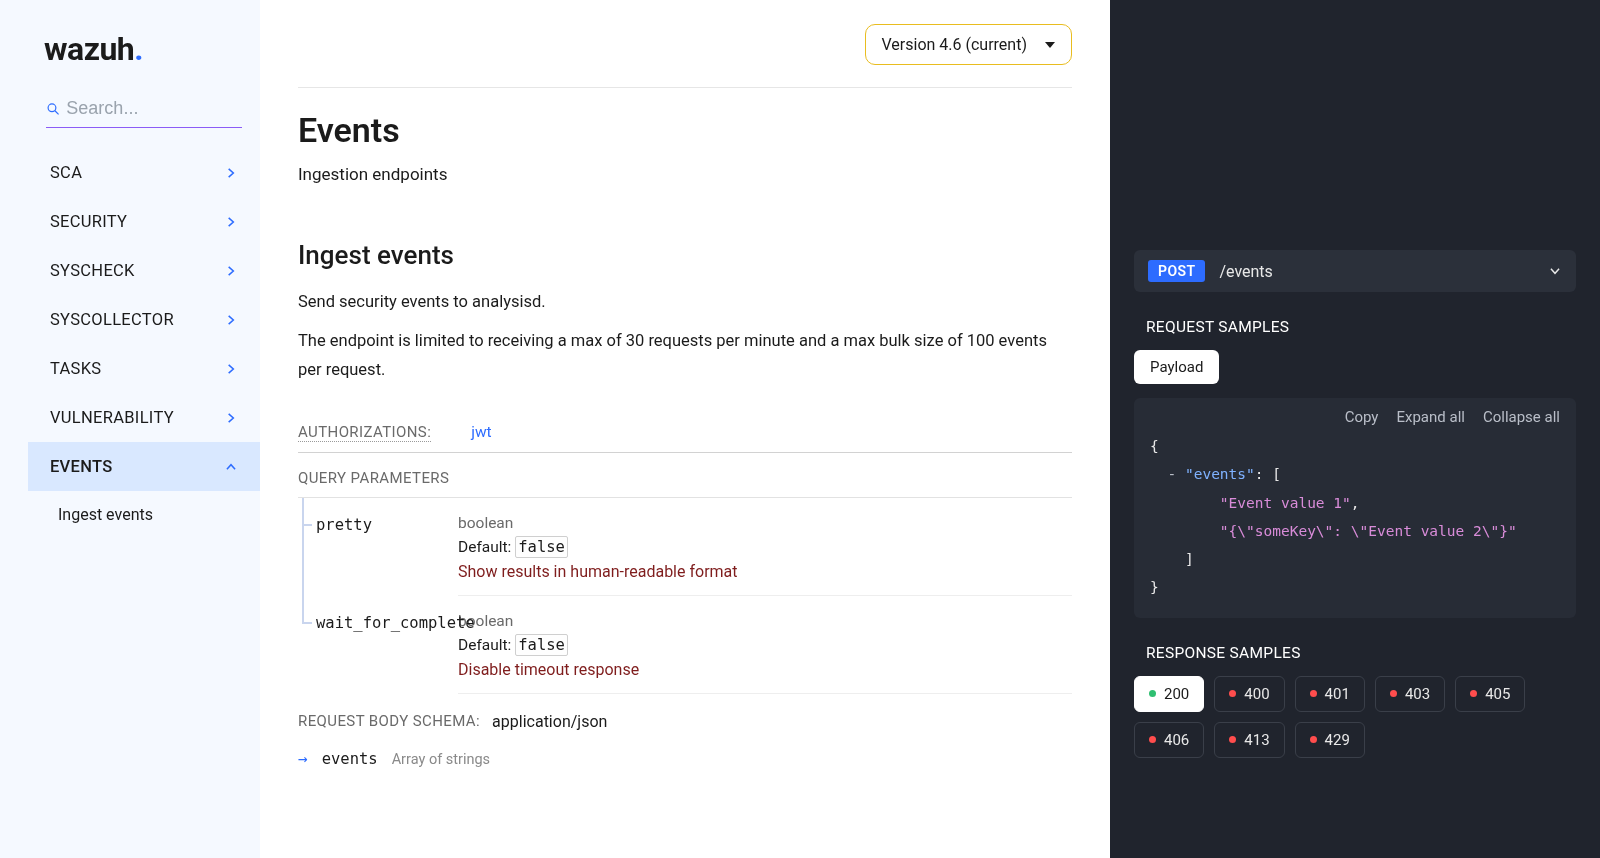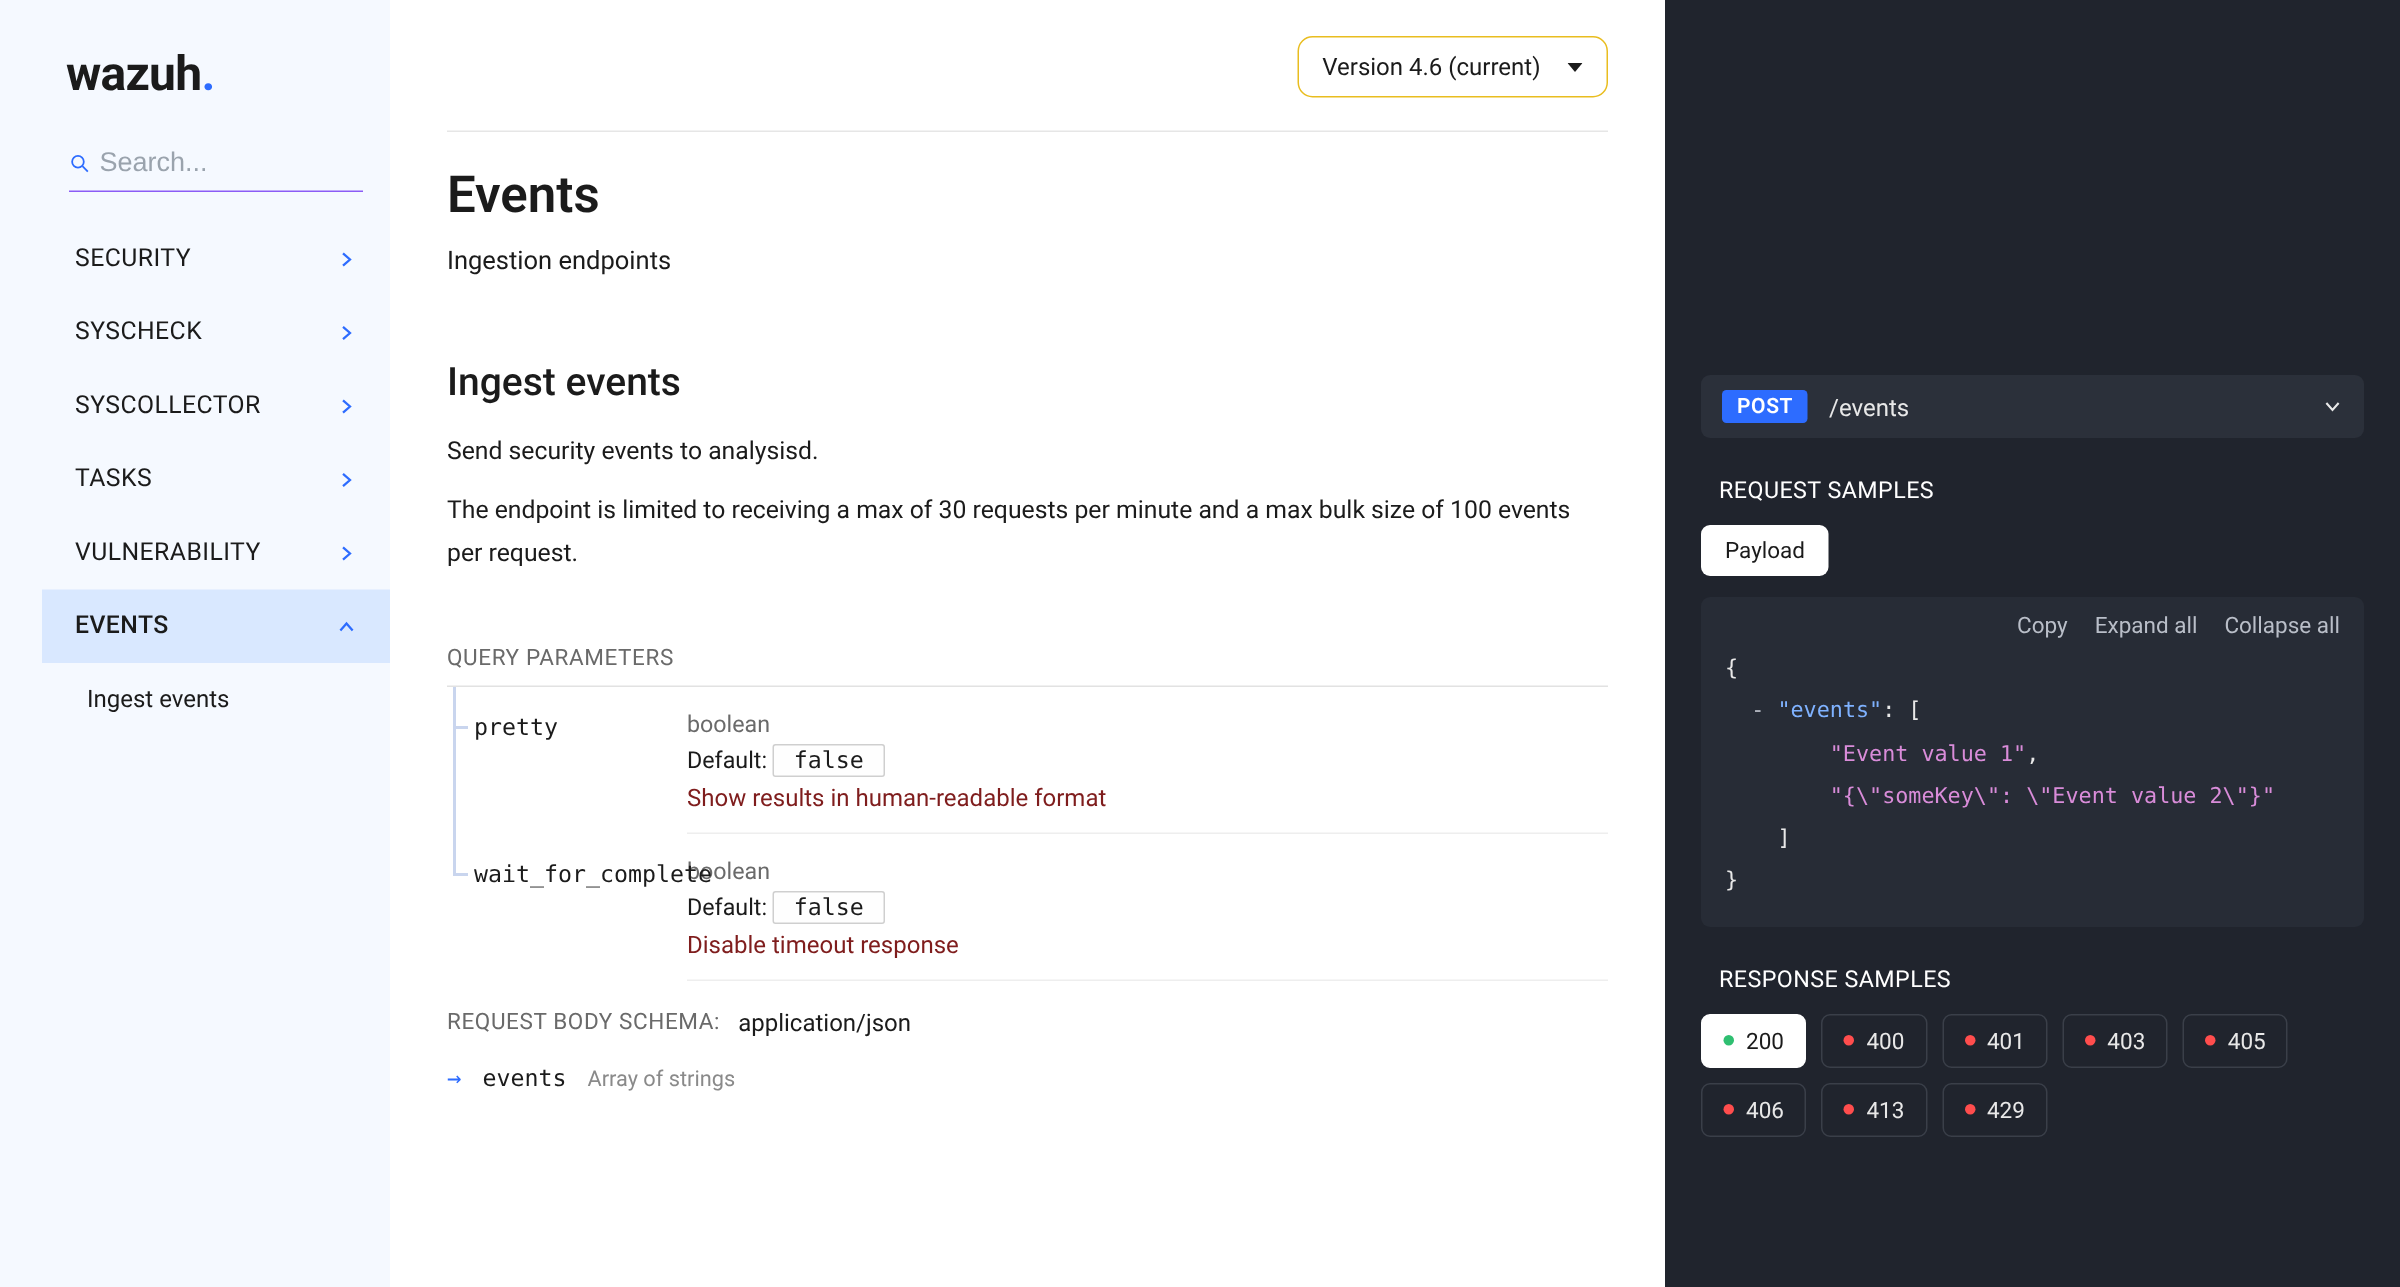--- a/index.html
+++ b/index.html
@@ -44,21 +44,21 @@
 .qp-head { color:#6a6a6a; font-size:15px; letter-spacing:.4px; padding:16px 0 10px; border-bottom:1px solid #e2e2e2; }
 .param-table { display:grid; grid-template-columns:160px 1fr; }
 .param-left { position:relative; padding:18px 10px 18px 18px; font-family:ui-monospace,Menlo,Consolas,monospace; font-size:15.5px; }
 .param-left::before { content:""; position:absolute; left:4px; top:0; bottom:0; width:2px; background:#c9d5ee; }
 .param-left .hook { position:absolute; left:4px; top:26px; width:10px; height:2px; background:#c9d5ee; }
 .param-left.last::before { bottom:auto; height:28px; }
 .param-left.last .hook-last { position:absolute; left:4px; top:26px; width:10px; height:2px; background:#c9d5ee; }
 .param-right { padding:16px 0 14px 0; border-bottom:1px solid #eee; }
 .ptype { color:#6a6a6a; font-size:15.5px; margin-bottom:6px; }
 .pdefault { font-size:15.5px; margin-bottom:6px; }
-.pdefault .code { font-family:ui-monospace,Menlo,Consolas,monospace; border:1px solid #cfcfcf; background:#fefefe; padding:1px 13px; border-radius:2px; }
+.pdefault .code { font-family:ui-monospace,Menlo,Consolas,monospace; border:1px solid #cfcfcf; background:#fefefe; padding:1px 2px; border-radius:2px; }
 .pdesc { font-size:16px; color:#7f1d1d; }
 
 .rb-row { display:flex; align-items:center; gap:12px; padding:18px 0 4px; }
 .rb-label { color:#6a6a6a; font-size:15px; letter-spacing:.4px; }
 .rb-val { font-size:16px; }
 .body-param { display:flex; align-items:baseline; gap:14px; padding:14px 0 0 0; }
 .body-param .arrow { color:#2d6cff; font-family:ui-monospace,monospace; }
 .body-param .pname { font-family:ui-monospace,monospace; font-size:15.5px; }
 .body-param .ptype2 { color:#8a8a8a; font-size:14.5px; }
 
@@ -100,20 +100,26 @@
       <div class="search-row">
         <svg viewBox="0 0 24 24">
             <circle cx="10" cy="10" r="6.5" stroke="#2d6cff" stroke-width="2" fill="none"></circle>
             <line x1="15" y1="15" x2="21" y2="21" stroke="#2d6cff" stroke-width="2"></line>
           </svg>
         <input placeholder="Search..." style="">
       </div>
     </div>
     <nav class="nav">
       <div class="nav-item">
+          <span>SCA</span>
+          <svg class="chev" viewBox="0 0 24 24">
+            <path d="M8 5l8 7-8 7"></path>
+          </svg>
+        </div>
+      <div class="nav-item">
           <span>SECURITY</span>
           <svg class="chev" viewBox="0 0 24 24">
             <path d="M8 5l8 7-8 7"></path>
           </svg>
         </div>
       <div class="nav-item">
           <span>SYSCHECK</span>
           <svg class="chev" viewBox="0 0 24 24">
             <path d="M8 5l8 7-8 7"></path>
           </svg>
@@ -157,20 +163,24 @@
     </div>
     <h1 class="page-title">Events</h1>
     <div class="subtitle">Ingestion endpoints</div>
 
     <h2 class="section-title">Ingest events</h2>
     <div class="para-group">
       <p class="para">Send security events to analysisd.</p>
       <p class="para">The endpoint is limited to receiving a max of 30 requests per minute and a max bulk size of 100 events per request.</p>
     </div>
 
+    <div class="meta-row">
+      <span class="meta-label dotted">AUTHORIZATIONS:</span>
+      <span class="meta-value link">jwt</span>
+    </div>
 
     <div class="qp-head">QUERY PARAMETERS</div>
     <div class="param-table">
       <div class="param-left"><span class="hook"></span><span>pretty</span></div>
       <div class="param-right">
         <div class="ptype">boolean</div>
         <div class="pdefault"><span>Default:</span> <span class="code">false</span></div>
         <div class="pdesc">Show results in human-readable format</div>
       </div>
       <div class="param-left last"><span class="hook-last"></span><span>wait_for_complete</span></div>

